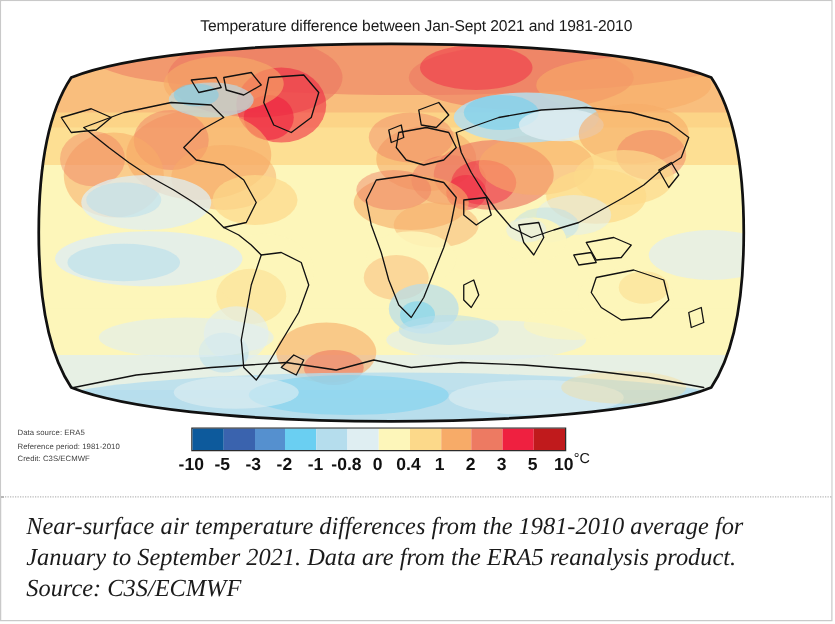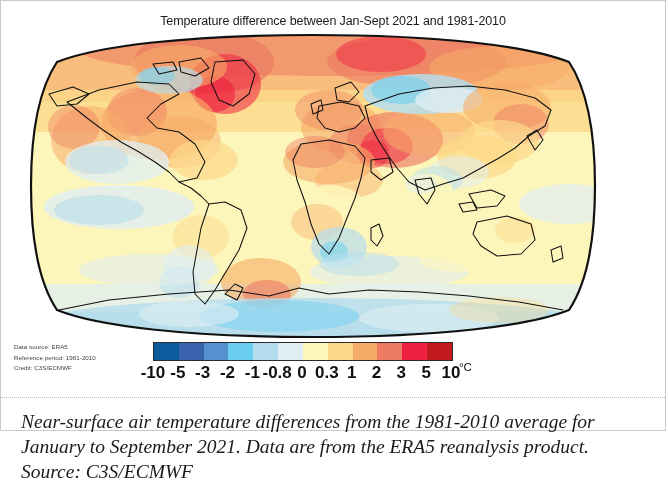--- a/index.html
+++ b/index.html
@@ -9,21 +9,21 @@
   }
   body {
     width: 668px;
     height: 499px;
     font-family: "Liberation Sans", sans-serif;
     overflow: hidden;
   }
   #card {
     position: relative;
     width: 666px;
-    height: 431px;
+    height: 497px;
     border: 1px solid #c9c9c9;
     box-sizing: border-box;
     background: #ffffff;
   }
   #figure {
     position: relative;
     width: 100%;
     height: 396px;
     background: #ffffff;
     overflow: hidden;
@@ -81,21 +81,21 @@
   #cbar-ticks {
     position: relative;
     width: 298px;
     height: 20px;
     margin-top: 2px;
   }
   #cbar-ticks span {
     position: absolute;
     top: 0;
     transform: translateX(-50%);
-    font-size: 17px;
+    font-size: 14px;
     font-weight: bold;
     color: #111111;
     white-space: nowrap;
   }
   #cbar-unit {
     position: absolute;
     left: 458px;
     top: 360px;
     font-size: 11.5px;
     color: #111111;
@@ -328,21 +328,21 @@
           <div class="seg" title="5 to 10 °C" style="background: rgb(192, 26, 28);"></div>
         </div>
       <div id="cbar-ticks">
           <span style="left: 0%;">-10</span>
           <span style="left: 8.33333%;">-5</span>
           <span style="left: 16.6667%;">-3</span>
           <span style="left: 25%;">-2</span>
           <span style="left: 33.3333%;">-1</span>
           <span style="left: 41.6667%;">-0.8</span>
           <span style="left: 50%;">0</span>
-          <span style="left: 58.3333%;">0.3</span>
+          <span style="left: 58.3333%;">0.4</span>
           <span style="left: 66.6667%;">1</span>
           <span style="left: 75%;">2</span>
           <span style="left: 83.3333%;">3</span>
           <span style="left: 91.6667%;">5</span>
           <span style="left: 100%;">10</span>
         </div>
     </div>
     <div id="cbar-unit">°C</div>
 
   </div>

